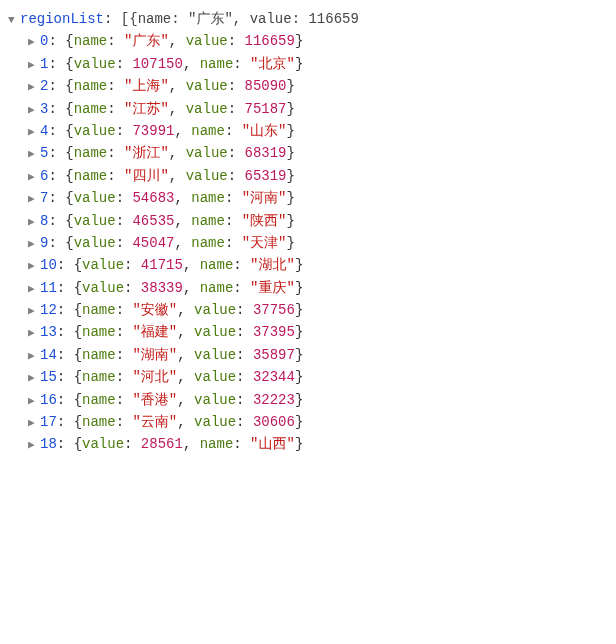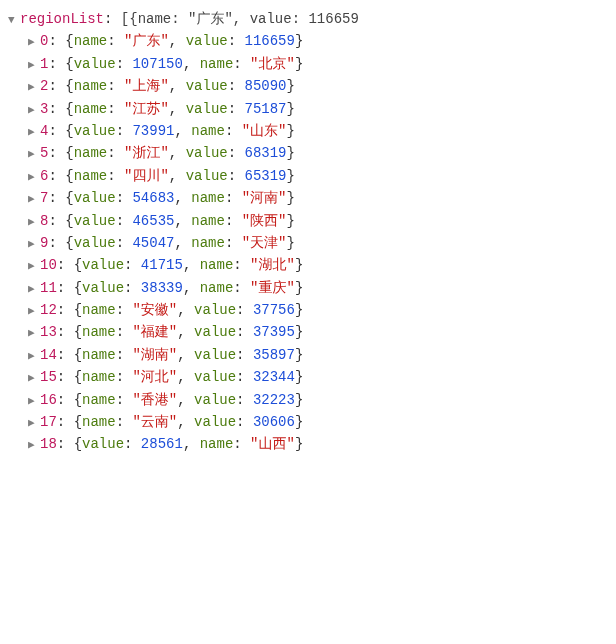--- a/index.html
+++ b/index.html
@@ -19,33 +19,33 @@
       width: 12px;
       color: #808080;
       cursor: pointer;
       font-size: 11px;
     }
     .indent {
       display: inline-block;
       width: 20px;
     }
     .key {
-      color: #be185d;
+      color: #1d4ed8;
     }
     .punct {
       color: #333;
     }
     .propname {
       color: #4d7c0f;
     }
     .str {
       color: #c41a16;
     }
     .num {
-      color: #1d4ed8;
+      color: #be185d;
       font-family: Liberation Mono, monospace;
     }
     .preview {
       color: #444;
     }
   </style>
 </head>
 <body>
 
 <div id="root">

